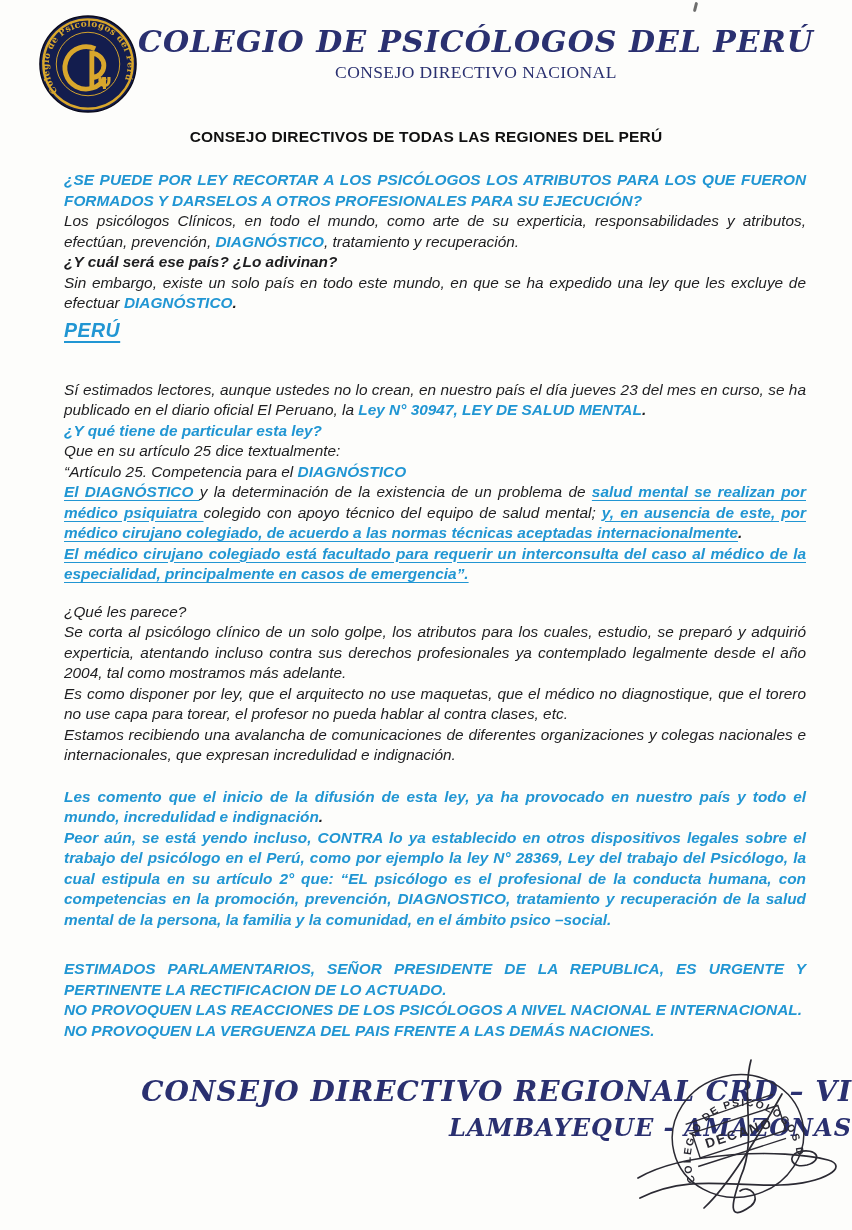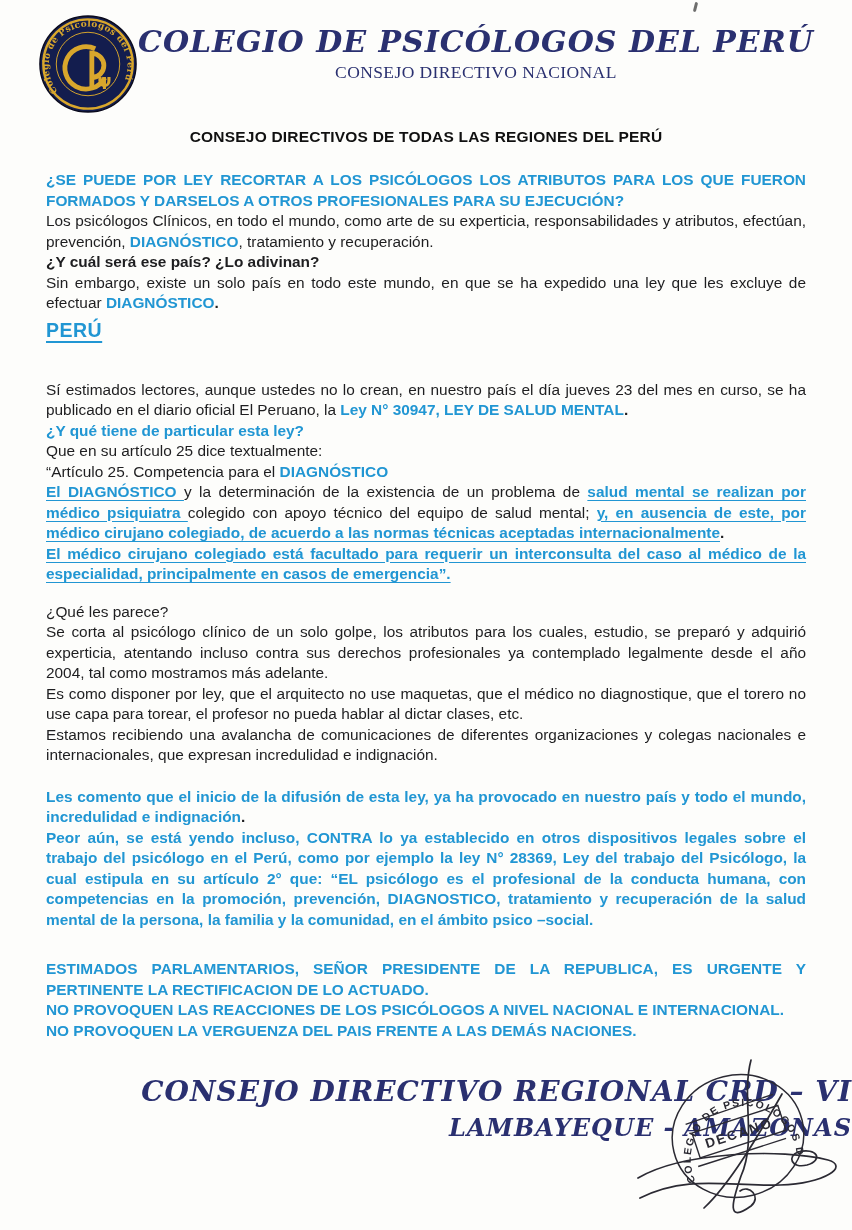--- a/index.html
+++ b/index.html
@@ -25,21 +25,21 @@
     letter-spacing:.4px; color:var(--navy); margin-top:3px;
   }
   .doc-heading{
     text-align:center; font-weight:bold; font-size:15.5px; color:#101010;
     margin-top:14px; letter-spacing:.2px;
   }
   
   .artifact{position:absolute; left:694px; top:2px; width:3px; height:10px;
     border-radius:2px; background:#4a4a4a; transform:rotate(14deg); opacity:.8;}
   
-  .body{padding:24px 46px 0 46px; font-size:15.4px; line-height:20.5px; text-align:justify;}
+  .body{padding:24px 46px 0 64px; font-size:15.4px; line-height:20.5px; text-align:justify;font-style:italic;}
   .para{margin:0; padding:0;}
   .p-peru{margin:4px 0 36px; line-height:25px; text-align:left;}
   .g17{margin-bottom:17px;}
   .g19{margin-bottom:29px;}
   .g21{margin-bottom:21px;}
   .r-b{color:var(--ink); font-weight:400;}
   .r-bb{color:var(--ink); font-weight:700;}
   .r-blb{color:var(--blue); font-weight:700;}
   .r-blbu{color:var(--blue); font-weight:700; text-decoration:underline; text-underline-offset:3px;}
   .r-peru{color:var(--blue); font-weight:700; font-size:19.5px; letter-spacing:.5px;
@@ -89,21 +89,21 @@
       <p class="para"><span class="r-b">Sin embargo, existe un solo país en todo este mundo, en que se ha expedido una ley que les excluye de efectuar </span><span class="r-blb">DIAGNÓSTICO</span><span class="r-bb">.</span></p>
       <p class="para p-peru"><span class="r-peru">PERÚ</span></p>
       <p class="para"><span class="r-b">Sí estimados lectores, aunque ustedes no lo crean, en nuestro país el día jueves 23 del mes en curso, se ha publicado en el diario oficial El Peruano, la </span><span class="r-blb">Ley N° 30947, LEY DE SALUD MENTAL</span><span class="r-bb">.</span></p>
       <p class="para"><span class="r-blb">¿Y qué tiene de particular esta ley?</span></p>
       <p class="para"><span class="r-b">Que en su artículo 25 dice textualmente:</span></p>
       <p class="para"><span class="r-b">“Artículo 25. Competencia para el </span><span class="r-blb">DIAGNÓSTICO</span></p>
       <p class="para"><span class="r-blbu">El DIAGNÓSTICO </span><span class="r-b">y la determinación de la existencia de un problema de </span><span class="r-blbu">salud mental se realizan por médico psiquiatra </span><span class="r-b">colegido con apoyo técnico del equipo de salud mental; </span><span class="r-blbu">y, en ausencia de este, por médico cirujano colegiado, de acuerdo a las normas técnicas aceptadas internacionalmente</span><span class="r-bb">.</span></p>
       <p class="para g17"><span class="r-blbu">El médico cirujano colegiado está facultado para requerir un interconsulta del caso al médico de la especialidad, principalmente en casos de emergencia”.</span></p>
       <p class="para"><span class="r-b">¿Qué les parece?</span></p>
       <p class="para"><span class="r-b">Se corta al psicólogo clínico de un solo golpe, los atributos para los cuales, estudio, se preparó y adquirió experticia, atentando incluso contra sus derechos profesionales ya contemplado legalmente desde el año 2004, tal como mostramos más adelante.</span></p>
-      <p class="para"><span class="r-b">Es como disponer por ley, que el arquitecto no use maquetas, que el médico no diagnostique, que el torero no use capa para torear, el profesor no pueda hablar al dictar clases, etc.</span></p>
+      <p class="para"><span class="r-b">Es como disponer por ley, que el arquitecto no use maquetas, que el médico no diagnostique, que el torero no use capa para torear, el profesor no pueda hablar al contra clases, etc.</span></p>
       <p class="para g21"><span class="r-b">Estamos recibiendo una avalancha de comunicaciones de diferentes organizaciones y colegas nacionales e internacionales, que expresan incredulidad e indignación.</span></p>
       <p class="para"><span class="r-blb">Les comento que el inicio de la difusión de esta ley, ya ha provocado en nuestro país y todo el mundo, incredulidad e indignación</span><span class="r-bb">.</span></p>
       <p class="para g19"><span class="r-blb">Peor aún, se está yendo incluso, CONTRA lo ya establecido en otros dispositivos legales sobre el trabajo del psicólogo en el Perú, como por ejemplo la ley N° 28369, Ley del trabajo del Psicólogo, la cual estipula en su artículo 2° que: “EL psicólogo es el profesional de la conducta humana, con competencias en la promoción, prevención, DIAGNOSTICO, tratamiento y recuperación de la salud mental de la persona, la familia y la comunidad, en el ámbito psico –social.</span></p>
       <p class="para"><span class="r-blb">ESTIMADOS PARLAMENTARIOS, SEÑOR PRESIDENTE DE LA REPUBLICA, ES URGENTE Y PERTINENTE LA RECTIFICACION DE LO ACTUADO.</span></p>
       <p class="para"><span class="r-blb">NO PROVOQUEN LAS REACCIONES DE LOS PSICÓLOGOS A NIVEL NACIONAL E INTERNACIONAL.</span></p>
       <p class="para"><span class="r-blb">NO PROVOQUEN LA VERGUENZA DEL PAIS FRENTE A LAS DEMÁS NACIONES.</span></p>
     </main>
 
   <div class="footer">
     <div class="footer-line1">CONSEJO DIRECTIVO REGIONAL CRD – VI</div>

